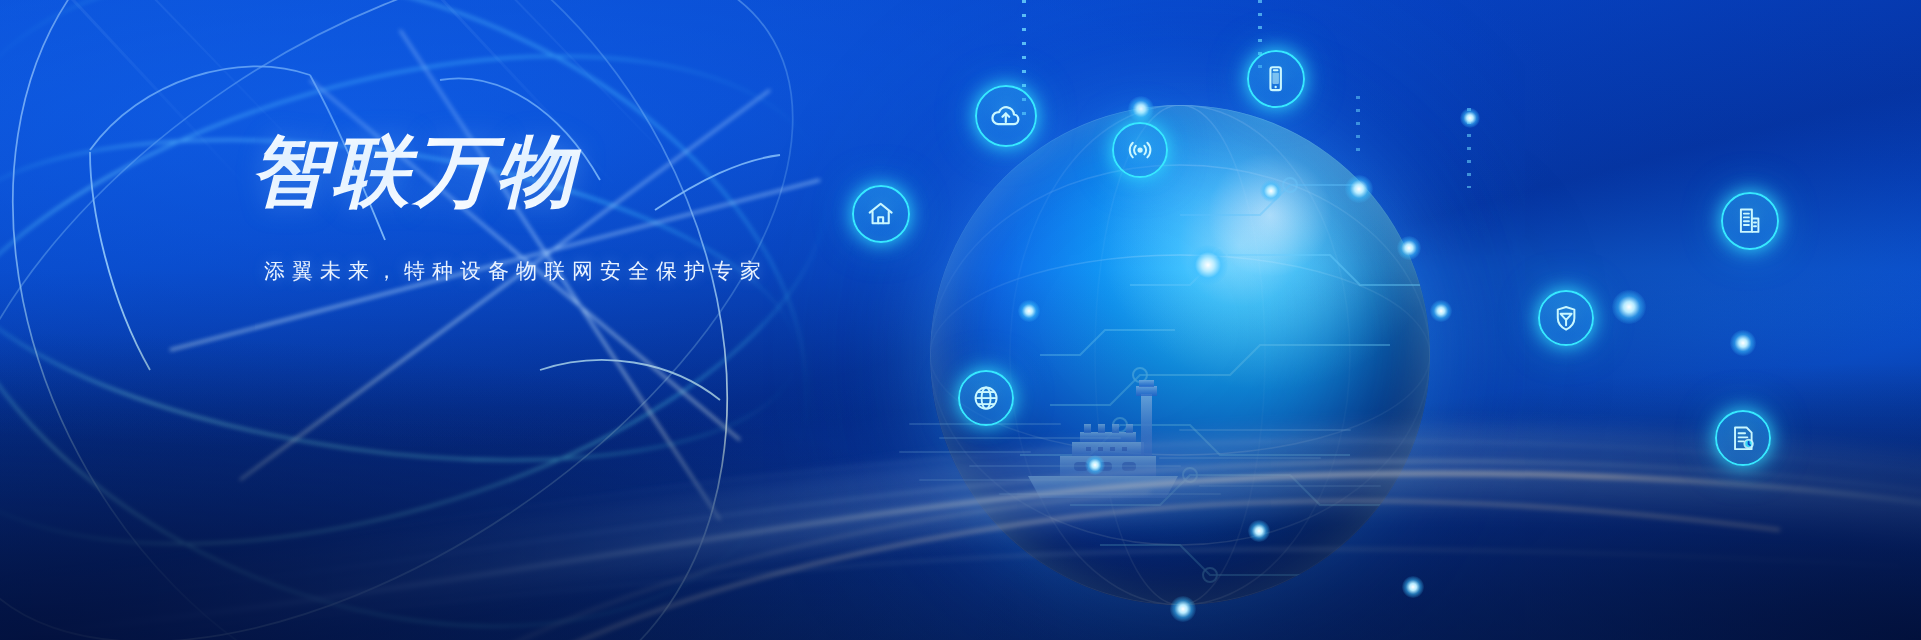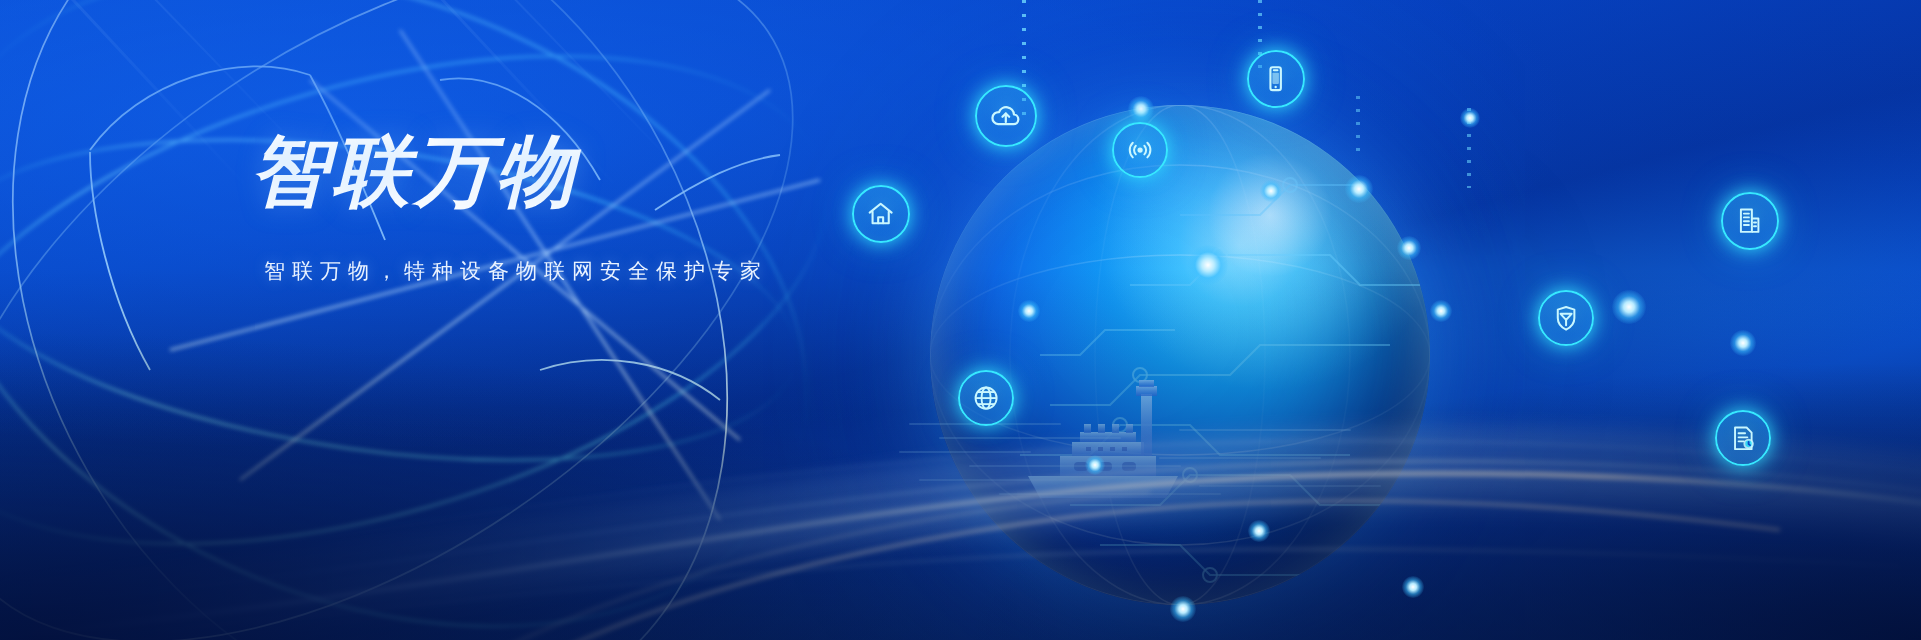--- a/index.html
+++ b/index.html
@@ -441,16 +441,16 @@
     <path d="M-40,232 C300,198 640,126 1060,100 C1380,80 1700,94 1960,126" fill="none" stroke="url(#tr2)" stroke-width="1.6" opacity=".55" filter="url(#blur3)"></path>
 
     <path d="M560,300 C700,236 900,182 1140,160 C1340,142 1560,152 1780,180" fill="none" stroke="#ffffff" stroke-width="2.4" opacity=".9" filter="url(#blur3)"></path>
     <path d="M500,300 C660,222 880,164 1150,142" fill="none" stroke="#e6f4ff" stroke-width="1.4" opacity=".7" filter="url(#blur3)"></path>
   </svg>
 
   <div class="bg-vign" style="z-index:18;pointer-events:none;"></div>
 
   <div class="copy">
     <div class="headline">智联万物</div>
-    <div class="subtitle">智联万物，特种设备物联网安全保护专家</div>
+    <div class="subtitle">添翼未来，特种设备物联网安全保护专家</div>
   </div>
 
 </div>
 
 </body></html>

